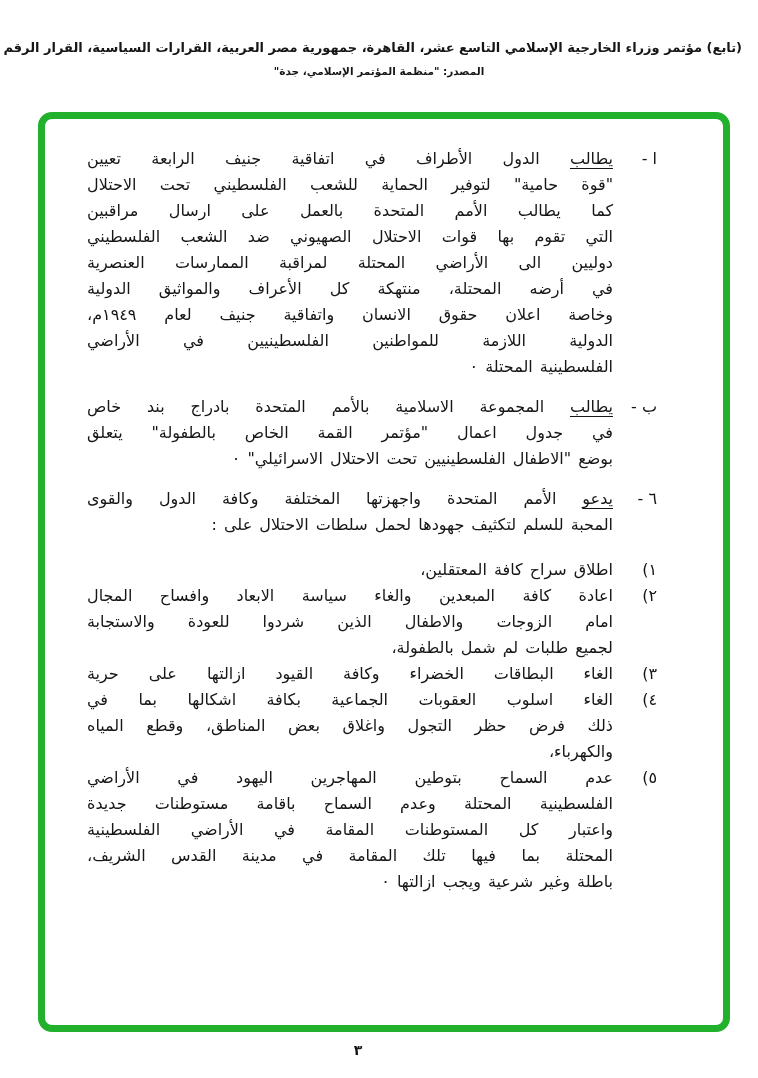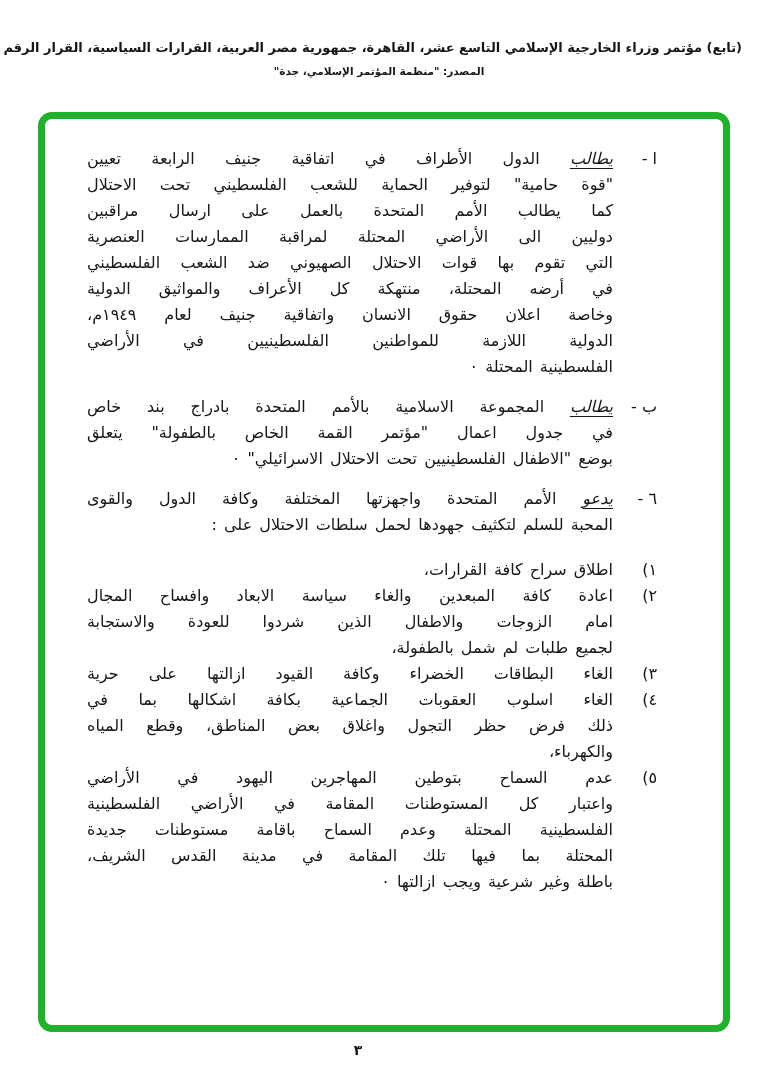--- a/index.html
+++ b/index.html
@@ -32,21 +32,21 @@
     direction:rtl;
     font-size:16px; line-height:26px;
   }
   .row { display:flex; }
   .row.gap-after  { margin-bottom:14px; }
   .row.gap-after-lg { margin-bottom:19px; }
   .marker { flex:0 0 44px; width:44px; }
   .lines { flex:1 1 auto; min-width:0; }
   .line { text-align:justify; text-align-last:justify; word-spacing:2px; }
   .line.last { text-align:center; text-align-last:right; }
-  .lead { text-decoration:underline; text-underline-offset:4px;font-style:italic; }
+  .lead { text-decoration:underline; text-underline-offset:4px; }
 
   
   .footer-page {
     position:absolute; top:1042px; left:0; width:716px;
     text-align:center; font-size:14px; font-weight:bold; direction:rtl;
   }
 </style>
 </head>
 <body style="background: rgb(255, 255, 255); color: rgb(22, 22, 22);">
 
@@ -59,22 +59,22 @@
 
   <div class="frame" style="border-color: rgb(34, 177, 44);">
     <div class="content">
 
       <div class="row gap-after">
         <div class="marker">ا -</div>
         <div class="lines">
           <div class="line"><span class="lead">يطالب</span> <span>الدول الأطراف في اتفاقية جنيف الرابعة تعيين</span></div>
           <div class="line">"قوة حامية" لتوفير الحماية للشعب الفلسطيني تحت الاحتلال</div>
           <div class="line">كما يطالب الأمم المتحدة بالعمل على ارسال مراقبين</div>
+          <div class="line">التي تقوم بها قوات الاحتلال الصهيوني ضد الشعب الفلسطيني</div>
           <div class="line">دوليين الى الأراضي المحتلة لمراقبة الممارسات العنصرية</div>
-          <div class="line">التي تقوم بها قوات الاحتلال الصهيوني ضد الشعب الفلسطيني</div>
           <div class="line">في أرضه المحتلة، منتهكة كل الأعراف والمواثيق الدولية</div>
           <div class="line">وخاصة اعلان حقوق الانسان واتفاقية جنيف لعام ١٩٤٩م،</div>
           <div class="line">الدولية اللازمة للمواطنين الفلسطينيين في الأراضي</div>
           <div class="line last">الفلسطينية المحتلة ٠</div>
         </div>
       </div>
 
       <div class="row gap-after">
         <div class="marker">ب -</div>
         <div class="lines">
@@ -90,21 +90,21 @@
           <div class="line"><span class="lead">يدعو</span> <span>الأمم المتحدة واجهزتها المختلفة وكافة الدول والقوى</span></div>
           <div class="line last">المحبة للسلم لتكثيف جهودها لحمل سلطات الاحتلال على :</div>
         </div>
       </div>
 
       <div>
 
         <div class="row">
           <div class="marker">١)</div>
           <div class="lines">
-            <div class="line last">اطلاق سراح كافة القرارات،</div>
+            <div class="line last">اطلاق سراح كافة المعتقلين،</div>
           </div>
         </div>
 
         <div class="row">
           <div class="marker">٢)</div>
           <div class="lines">
             <div class="line">اعادة كافة المبعدين والغاء سياسة الابعاد وافساح المجال</div>
             <div class="line">امام الزوجات والاطفال الذين شردوا للعودة والاستجابة</div>
             <div class="line last">لجميع طلبات لم شمل بالطفولة،</div>
           </div>
@@ -123,22 +123,22 @@
             <div class="line">الغاء اسلوب العقوبات الجماعية بكافة اشكالها بما في</div>
             <div class="line">ذلك فرض حظر التجول واغلاق بعض المناطق، وقطع المياه</div>
             <div class="line last">والكهرباء،</div>
           </div>
         </div>
 
         <div class="row">
           <div class="marker">٥)</div>
           <div class="lines">
             <div class="line">عدم السماح بتوطين المهاجرين اليهود في الأراضي</div>
+            <div class="line">الفلسطينية المحتلة وعدم السماح باقامة مستوطنات جديدة</div>
             <div class="line">واعتبار كل المستوطنات المقامة في الأراضي الفلسطينية</div>
-            <div class="line">الفلسطينية المحتلة وعدم السماح باقامة مستوطنات جديدة</div>
             <div class="line">المحتلة بما فيها تلك المقامة في مدينة القدس الشريف،</div>
             <div class="line last">باطلة وغير شرعية ويجب ازالتها ٠</div>
           </div>
         </div>
 
       </div>
     </div>
   </div>
 
   <div class="footer-page">٣</div>

